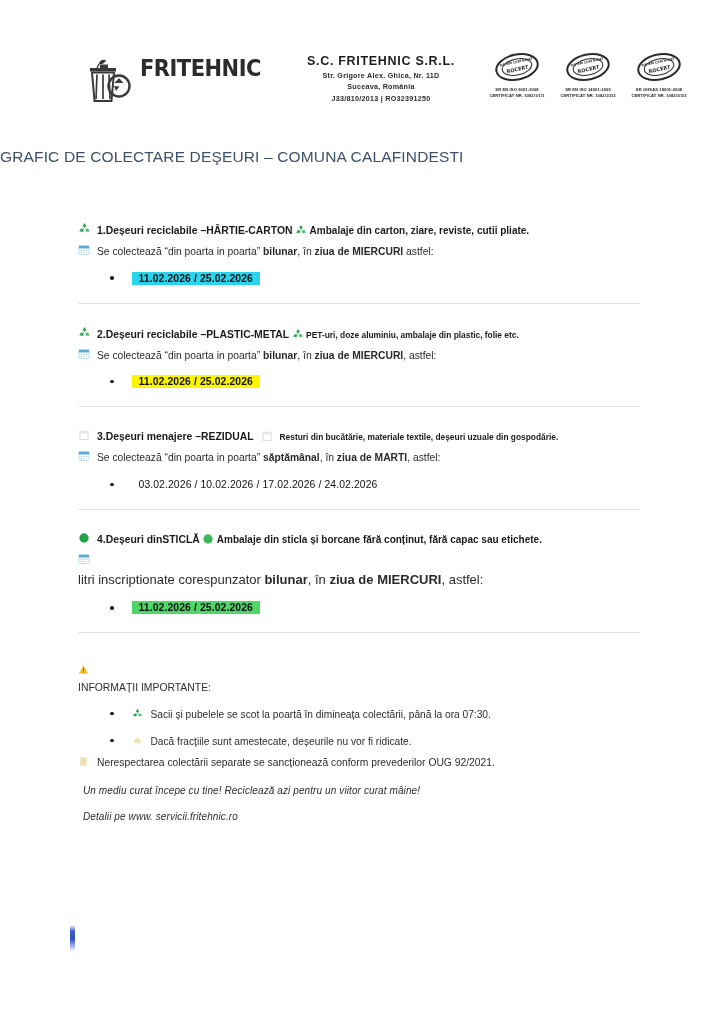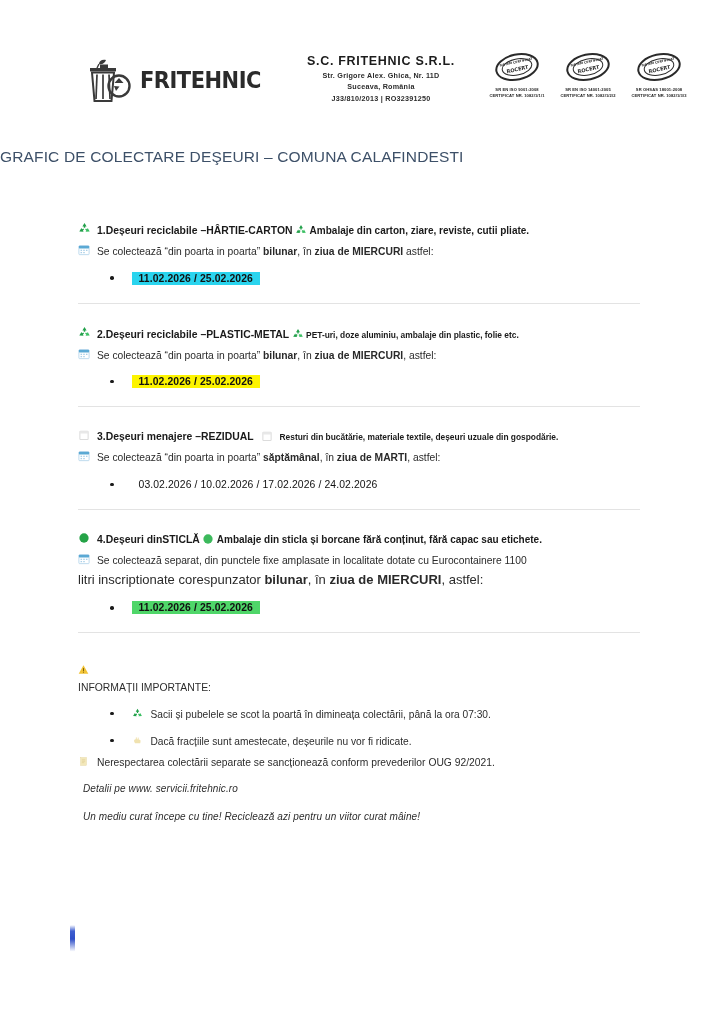--- a/index.html
+++ b/index.html
@@ -25,21 +25,21 @@
     left: 0; right: 0;
     top: 48px;
     height: 80px;
     display: flex;
     align-items: flex-start;
     padding: 0 86px 0 86px;
   }
 
   .logo-block {
     display: flex;
-    align-items: center;
+    align-items: flex-start;
     width: 190px;
     flex: 0 0 190px;
     padding-top: 8px;
   }
   .logo-mark { width: 52px; height: 48px; flex: 0 0 52px; }
   .logo-word {
     font-family: "DejaVu Sans", sans-serif;
     font-size: 21px;
     font-weight: 700;
     letter-spacing: -0.5px;
@@ -494,21 +494,20 @@
           <svg width="12" height="12" viewBox="0 0 16 16" xmlns="http://www.w3.org/2000/svg">
             <rect x="1.2" y="2.4" width="13.6" height="11.8" rx="1" fill="#ffffff" stroke="#a9cfe8" stroke-width="1"></rect>
             <rect x="1.2" y="2.4" width="13.6" height="3.6" rx="1" fill="#5ba9d4"></rect>
             <rect x="3.4" y="7.6" width="2" height="1.7" fill="#a9cfe8"></rect>
             <rect x="7" y="7.6" width="2" height="1.7" fill="#a9cfe8"></rect>
             <rect x="10.6" y="7.6" width="2" height="1.7" fill="#a9cfe8"></rect>
             <rect x="3.4" y="10.6" width="2" height="1.7" fill="#a9cfe8"></rect>
             <rect x="7" y="10.6" width="2" height="1.7" fill="#a9cfe8"></rect>
           </svg>
         </span>
-        <span>Se colectează  separat, din punctele fixe amplasate in localitate dotate cu Eurocontainere 1100</span>
       </div>
       <div class="sec-sub-cont"><span>litri inscriptionate corespunzator </span><b>bilunar</b><span>, în </span><b>ziua de MIERCURI</b><span>, astfel:</span></div>
       <div class="dates-row">
         <span class="bullet-dot"></span>
         <span class="dates-text hl-green">11.02.2026 / 25.02.2026</span>
       </div>
       <hr class="divider">
     </div>
 
     <div class="info-block">
@@ -550,22 +549,22 @@
           <svg width="11" height="11" viewBox="0 0 16 16" xmlns="http://www.w3.org/2000/svg">
             <rect x="4" y="2.5" width="8" height="11" fill="#f3e8bb" stroke="#e4d49a" stroke-width="0.7"></rect>
             <line x1="5.6" y1="5.5" x2="10.4" y2="5.5" stroke="#d8c585" stroke-width="0.7"></line>
             <line x1="5.6" y1="7.6" x2="10.4" y2="7.6" stroke="#d8c585" stroke-width="0.7"></line>
             <line x1="5.6" y1="9.7" x2="9" y2="9.7" stroke="#d8c585" stroke-width="0.7"></line>
           </svg>
         </span>
         <span>Nerespectarea colectării separate se sancționează conform prevederilor OUG 92/2021.</span>
       </div>
 
+      <div class="italic-line second">Un mediu curat începe cu tine! Reciclează azi pentru un viitor curat mâine!</div>
       <div class="italic-line">Detalii pe www. servicii.fritehnic.ro</div>
-      <div class="italic-line second">Un mediu curat începe cu tine! Reciclează azi pentru un viitor curat mâine!</div>
     </div>
 
   </div>
 
   <div class="ghost" style="left:88px;  top:848px;">&nbsp;</div>
   <div class="ghost" style="left:88px;  top:872px;">&nbsp;</div>
   <div class="ghost" style="left:370px; top:848px;">&nbsp;</div>
   <div class="ghost" style="left:370px; top:872px;">&nbsp;</div>
 
   <div class="blue-mark"></div>

